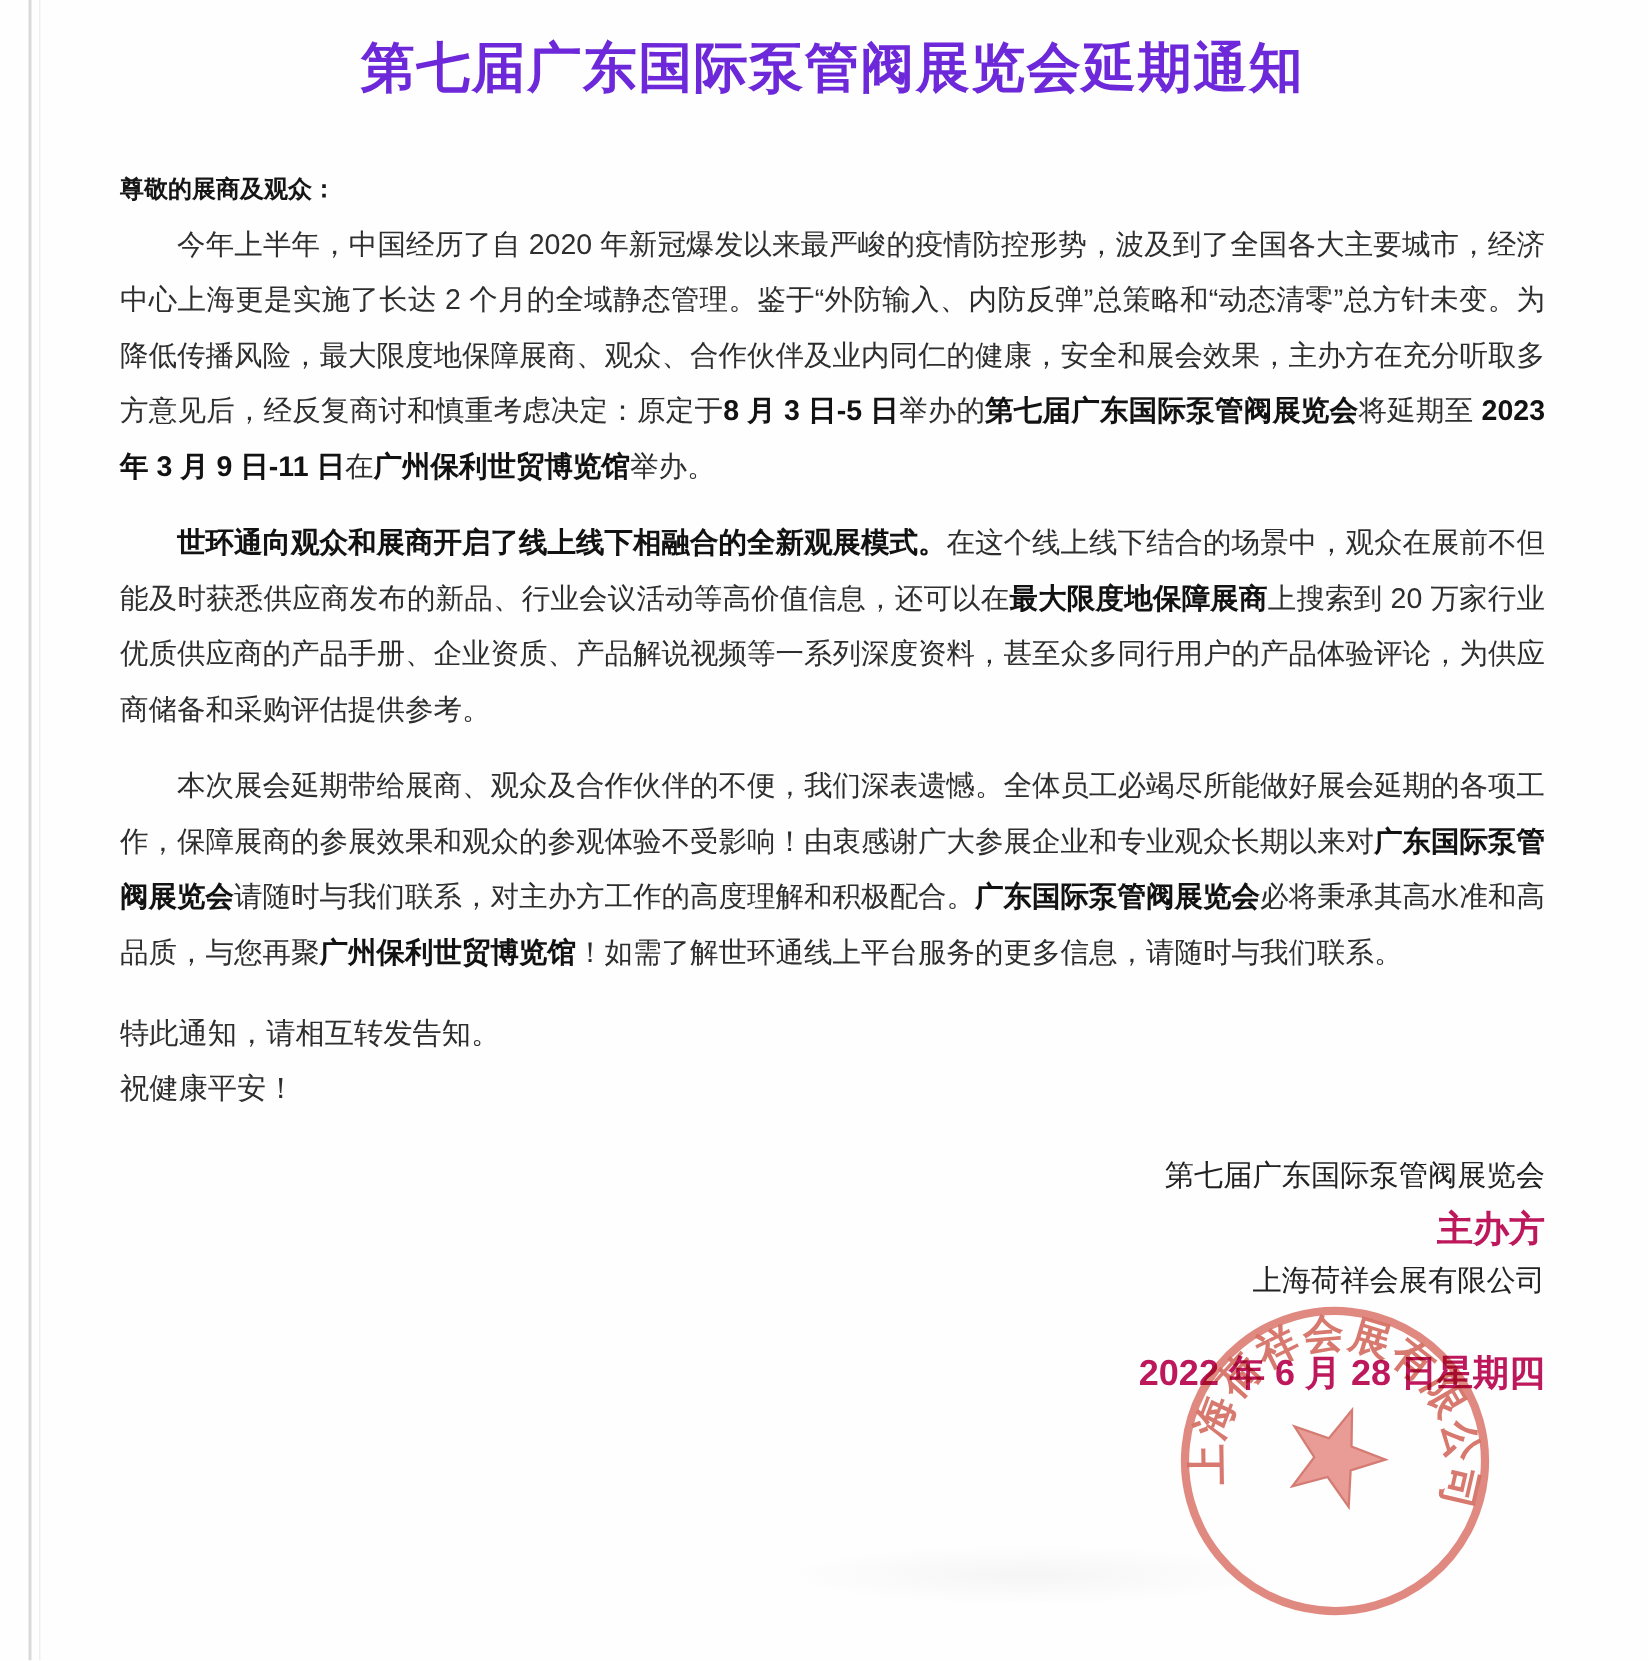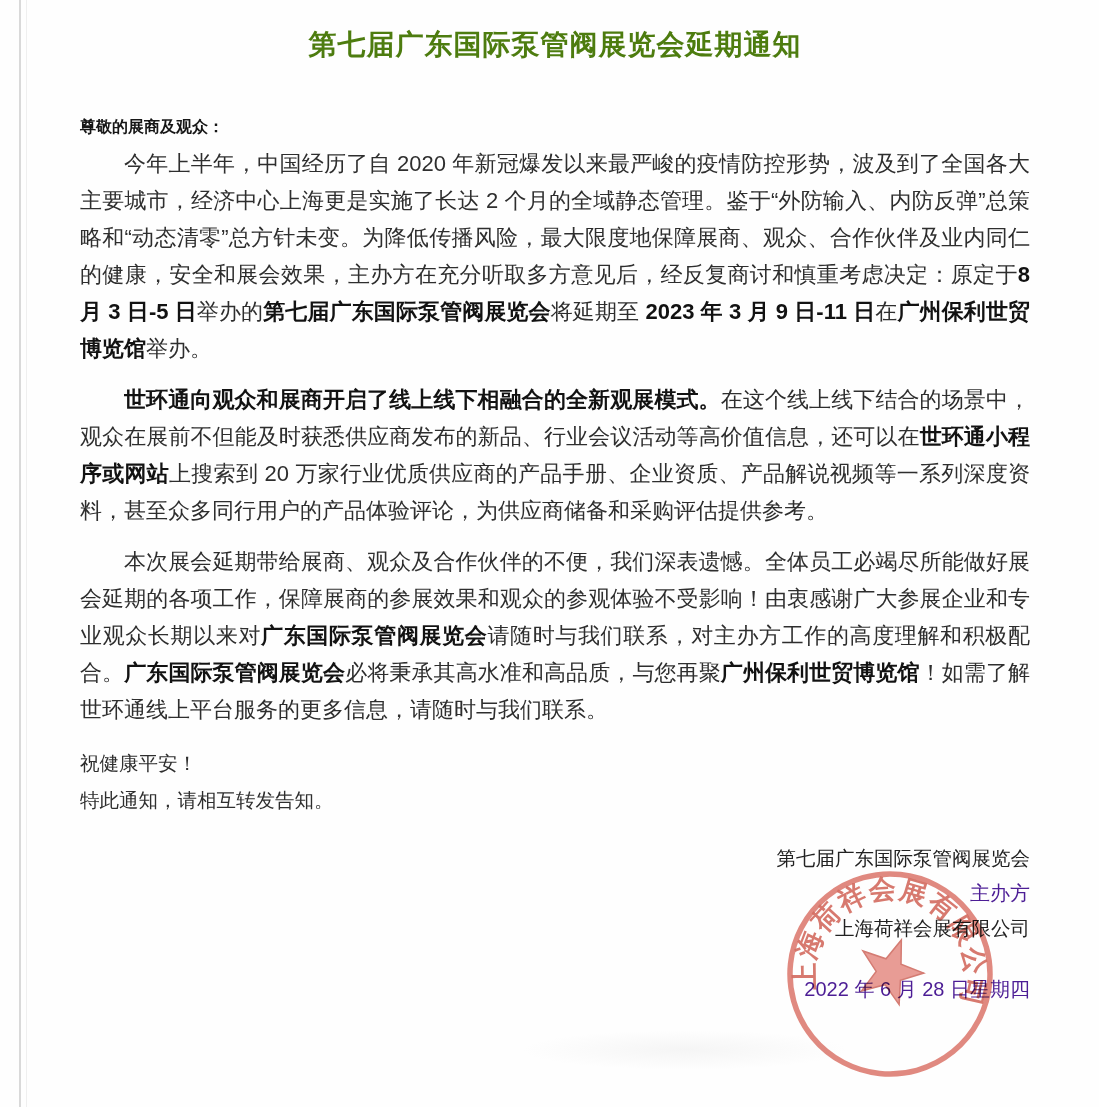--- a/index.html
+++ b/index.html
@@ -27,57 +27,57 @@
     position:absolute;left:520px;top:1030px;width:330px;height:40px;
     background:radial-gradient(ellipse at center, rgba(180,180,180,0.12), rgba(255,255,255,0) 70%);
   }
   .content{
     position:absolute;left:80px;top:26px;width:950px;
     color:#2e2e2e;
   }
   .title{
     margin:0 0 45px 0;
     text-align:center;
-    font-size:28px;
+    font-size:36px;
     font-weight:700;
-    color:#4d7c0f;
+    color:#6d28d9;
     letter-spacing:1px;
     line-height:37px;
   }
   .salutation{
     font-weight:700;
     color:#161616;
     font-size:16px;
     line-height:37px;
     margin:0;
   }
   .para{
     margin:0 0 14px 0;
-    font-size:22px;
+    font-size:19px;
     line-height:37px;
     text-align:justify;
     text-indent:2em;
   }
   .para span{color:#2e2e2e;}
   .para span.b{font-weight:700;color:#121212;}
   .closing{
     margin:17px 0 0 0;
     font-size:19.5px;
     line-height:37px;
   }
   .closing p{margin:0;}
   .signature{
     margin-top:22px;
     text-align:right;
     font-size:19.5px;
     line-height:35px;
     color:#222;
   }
   .signature .sig-line{margin:0;}
-  .signature .b{font-weight:400;color:#4c1d95;font-size:20px;}
+  .signature .b{font-weight:700;color:#be185d;font-size:24px;}
   .sig-date{margin-top:26px !important;}
   
   .seal{
     position:absolute;
     left:784px;top:866px;
     width:212px;height:216px;
     mix-blend-mode:multiply;
     opacity:0.88;
     pointer-events:none;
   }
@@ -89,27 +89,27 @@
   <div class="scan-edge"></div>
   <div class="scan-edge2"></div>
   <div class="smudge"></div>
 
   <div class="content">
     <h1 class="title">第七届广东国际泵管阀展览会延期通知</h1>
     <p class="salutation">尊敬的展商及观众：</p>
 
     <div>
         <p class="para"><span>今年上半年，中国经历了自 2020 年新冠爆发以来最严峻的疫情防控形势，波及到了全国各大主要城市，经济中心上海更是实施了长达 2 个月的全域静态管理。鉴于“外防输入、内防反弹”总策略和“动态清零”总方针未变。为降低传播风险，最大限度地保障展商、观众、合作伙伴及业内同仁的健康，安全和展会效果，主办方在充分听取多方意见后，经反复商讨和慎重考虑决定：原定于</span><span class="b">8 月 3 日-5 日</span><span>举办的</span><span class="b">第七届广东国际泵管阀展览会</span><span>将延期至 </span><span class="b">2023 年 3 月 9 日-11 日</span><span>在</span><span class="b">广州保利世贸博览馆</span><span>举办。</span></p>
-        <p class="para"><span class="b">世环通向观众和展商开启了线上线下相融合的全新观展模式。</span><span>在这个线上线下结合的场景中，观众在展前不但能及时获悉供应商发布的新品、行业会议活动等高价值信息，还可以在</span><span class="b">世环通小程序或网站</span><span>上搜索到 20 万家行业优质供应商的产品手册、企业资质、产品解说视频等一系列深度资料，甚至众多同行用户的产品体验评论，为供应商储备和采购评估提供参考。</span></p>
+        <p class="para"><span class="b">世环通向观众和展商开启了线上线下相融合的全新观展模式。</span><span>在这个线上线下结合的场景中，观众在展前不但能及时获悉供应商发布的新品、行业会议活动等高价值信息，还可以在</span><span class="b">最大限度地保障展商</span><span>上搜索到 20 万家行业优质供应商的产品手册、企业资质、产品解说视频等一系列深度资料，甚至众多同行用户的产品体验评论，为供应商储备和采购评估提供参考。</span></p>
         <p class="para"><span>本次展会延期带给展商、观众及合作伙伴的不便，我们深表遗憾。全体员工必竭尽所能做好展会延期的各项工作，保障展商的参展效果和观众的参观体验不受影响！由衷感谢广大参展企业和专业观众长期以来对</span><span class="b">广东国际泵管阀展览会</span><span>请随时与我们联系，对主办方工作的高度理解和积极配合。</span><span class="b">广东国际泵管阀展览会</span><span>必将秉承其高水准和高品质，与您再聚</span><span class="b">广州保利世贸博览馆</span><span>！如需了解世环通线上平台服务的更多信息，请随时与我们联系。</span></p>
       </div>
 
     <div class="closing">
+      <p>特此通知，请相互转发告知。</p>
       <p>祝健康平安！</p>
-      <p>特此通知，请相互转发告知。</p>
     </div>
 
     <div class="signature">
       <p class="sig-line">第七届广东国际泵管阀展览会</p>
       <p class="sig-line b">主办方</p>
       <p class="sig-line">上海荷祥会展有限公司</p>
       <p class="sig-line b sig-date">2022 年 6 月 28 日星期四</p>
     </div>
   </div>
 

